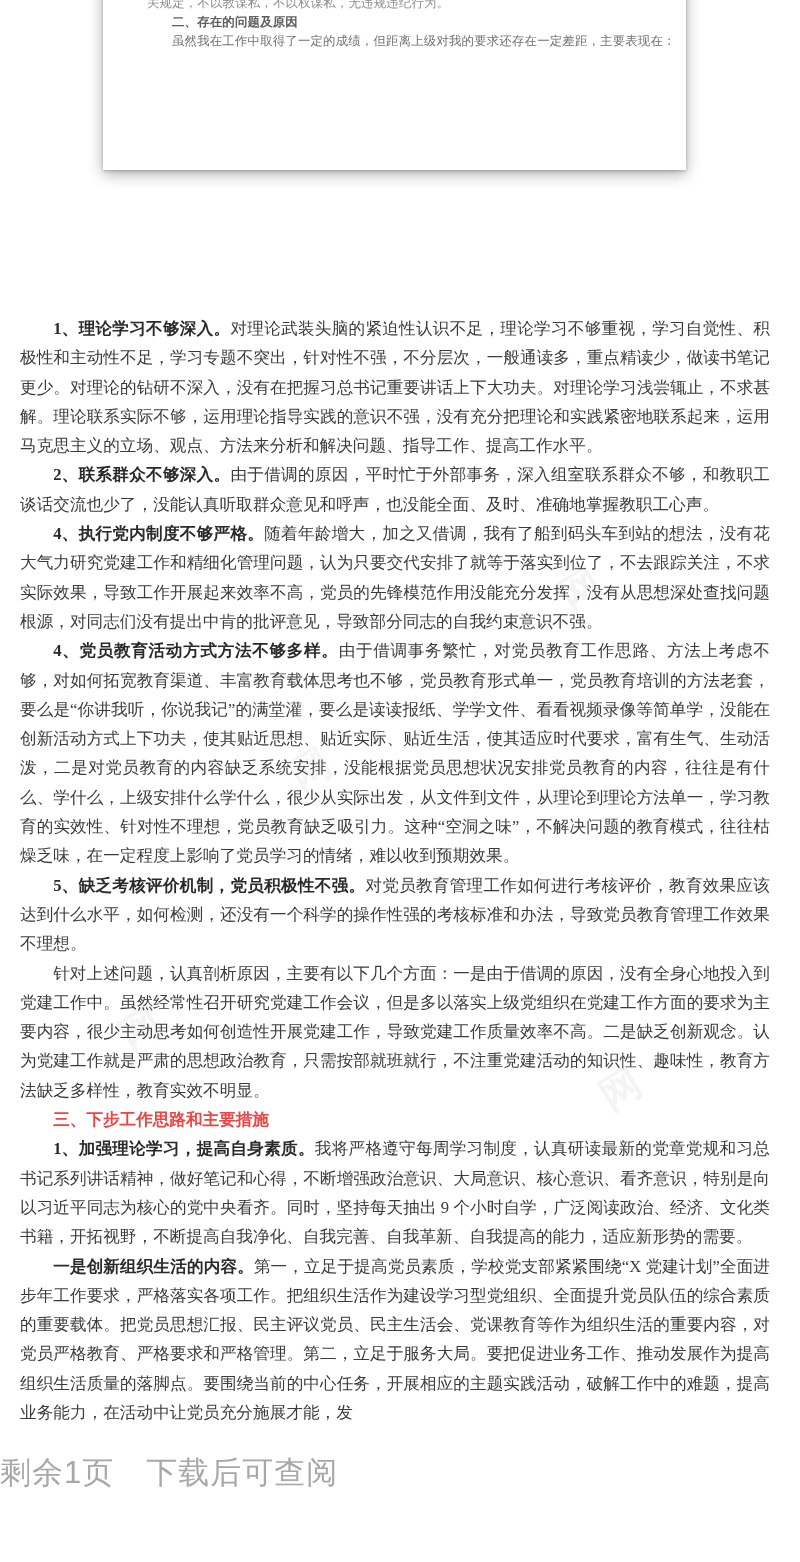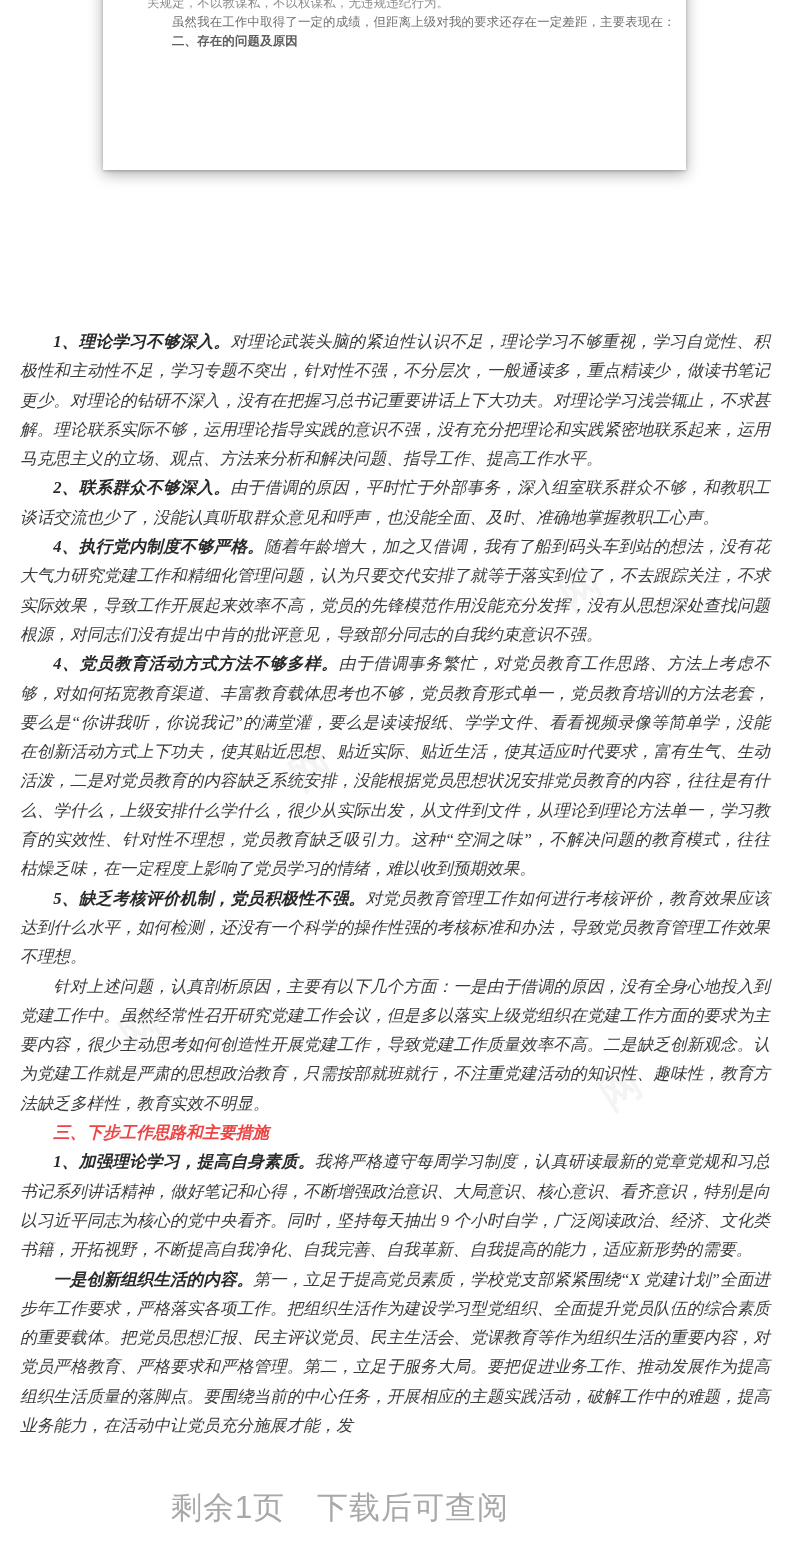--- a/index.html
+++ b/index.html
@@ -44,23 +44,22 @@
   .pv-head {
     font-weight: bold;
     color: #5e5e5e;
     text-indent: 25px;
   }
   .pv-body { text-indent: 25px; }
 
   
   .doc-body {
     position: absolute;
-    left: 0; top: 327px;
+    left: 0; top: 314px;
     width: 788px;
-    font-style: italic;
   }
   .doc-inner {
     padding: 0 18px 0 20px;
   }
   p.para {
     margin: 0;
     font-size: 16.6px;
     line-height: 29.3px;
     color: #3b3b3b;
     text-align: justify;
@@ -99,39 +98,37 @@
   .wm2 { left: 600px; top: 1060px; }
   .wm3 { left: 120px; top: 1000px; }
   .wm4 { left: 560px; top: 560px; }
 
   
   .bottom-notice {
     position: absolute;
     left: 0;
     top: 1452px;
     width: 680px;
-    text-align: center;
     font-family: "Liberation Sans", "DejaVu Sans", sans-serif;
     font-size: 31px;
     color: #a8a8a8;
     letter-spacing: 1px;
     white-space: pre;
-    margin-top: 35px;
   }
 </style>
 </head>
 <body>
 
 <div id="page">
 
   <div class="preview-card">
     <div class="preview-inner">
       <div class="pv-line faded">关规定，不以教谋私，不以权谋私，无违规违纪行为。</div>
+      <div class="pv-line pv-head">二、存在的问题及原因</div>
       <div class="pv-line pv-body">虽然我在工作中取得了一定的成绩，但距离上级对我的要求还存在一定差距，主要表现在：</div>
-      <div class="pv-line pv-head">二、存在的问题及原因</div>
     </div>
   </div>
 
   <div class="wm wm1">网</div>
   <div class="wm wm2">网</div>
   <div class="wm wm3">网</div>
   <div class="wm wm4">网</div>
 
   <div class="doc-body">
     <div class="doc-inner" id="doc-inner">

